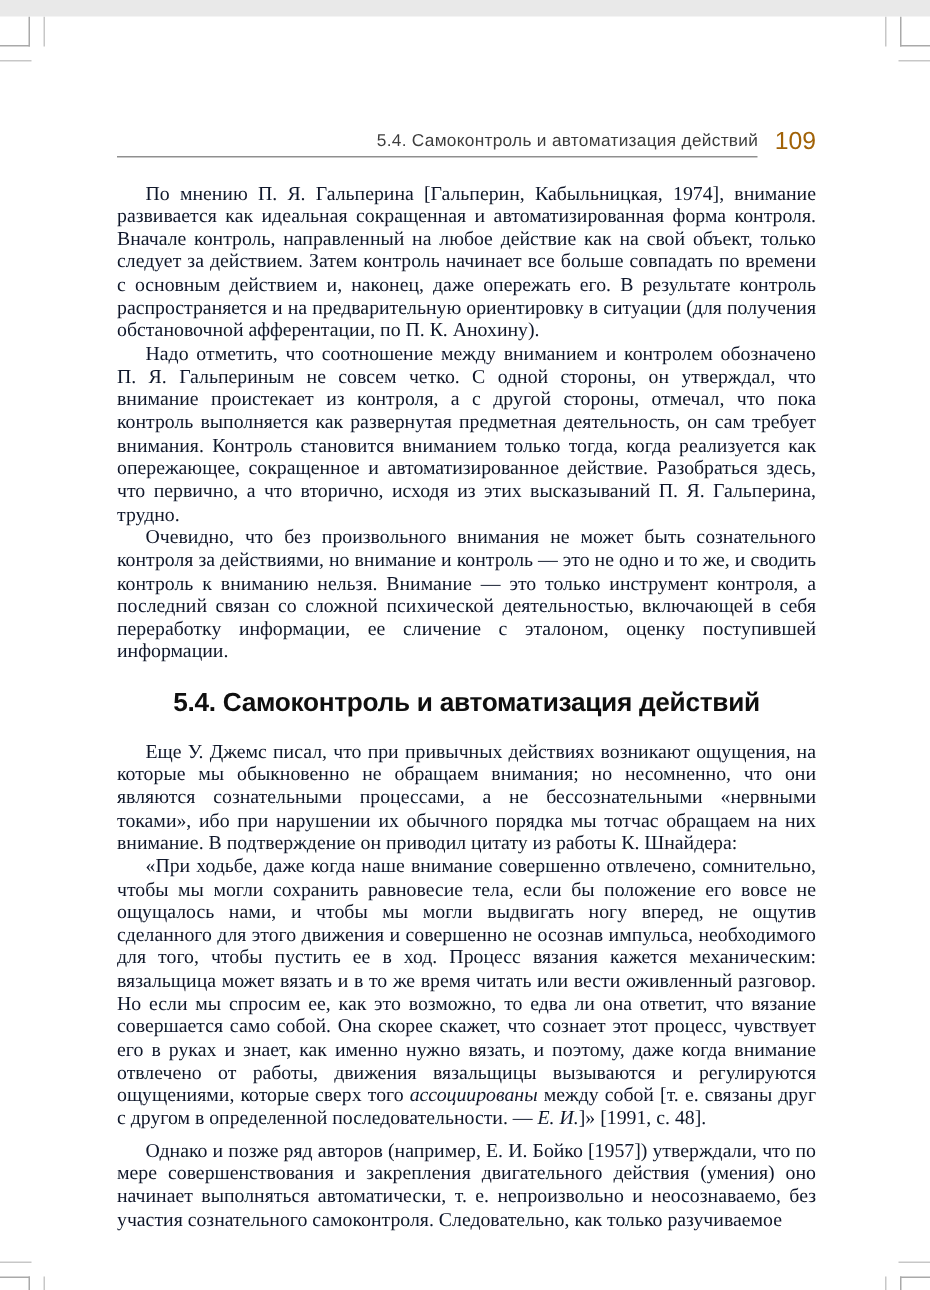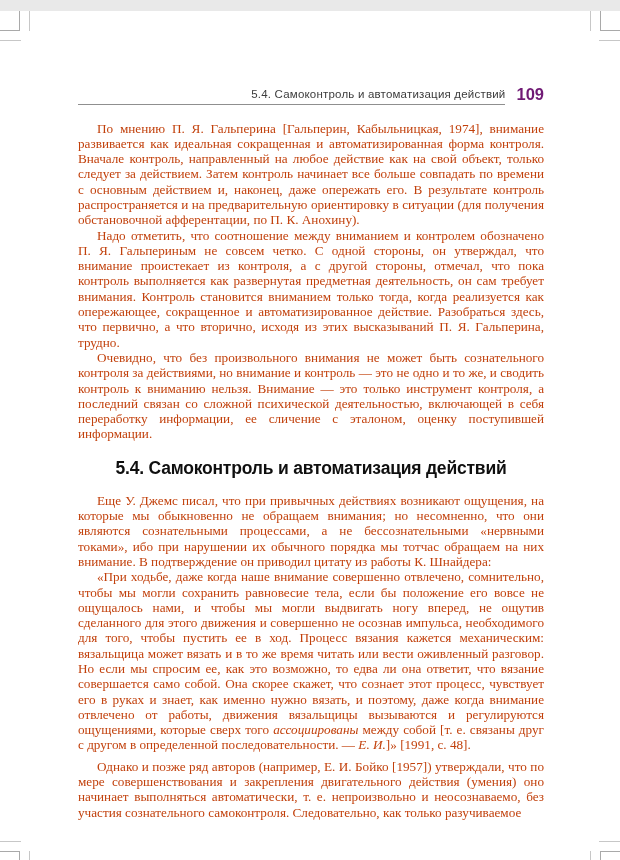--- a/index.html
+++ b/index.html
@@ -15,27 +15,27 @@
   .textblock{position:absolute;left:78px;top:0;width:466px;}
   .running-head{
     display:flex;align-items:flex-end;margin-top:75px;
     font-family:"Liberation Sans", sans-serif;
   }
   .rh-rule{
     flex:1;text-align:right;font-size:11.5px;letter-spacing:.2px;color:#3c3c3c;
     border-bottom:1.5px solid #8f8f8f;padding-bottom:4px;white-space:nowrap;
   }
   .rh-page{
-    font-size:16.5px;font-weight:700;color:#701a75;margin-left:11px;
+    font-size:16.5px;font-weight:400;color:#a16207;margin-left:11px;
     line-height:1;padding-bottom:2px;
   }
   .body{margin-top:16px;}
   p.par{
     margin:0;font-size:13.2px;line-height:15.3px;text-align:justify;
-    color:#c2410c;
+    color:#0f172a;
   }
   p.par.indent{text-indent:19px;}
   p.par.last{margin-top:6px;}
   .it{font-style:italic;}
   h2.section-heading{
     font-family:"Liberation Sans", sans-serif;font-weight:700;
     font-size:17.5px;letter-spacing:-.2px;color:#0f0f0f;
     text-align:center;margin:16px 0 14px 0;
   }
 </style>

